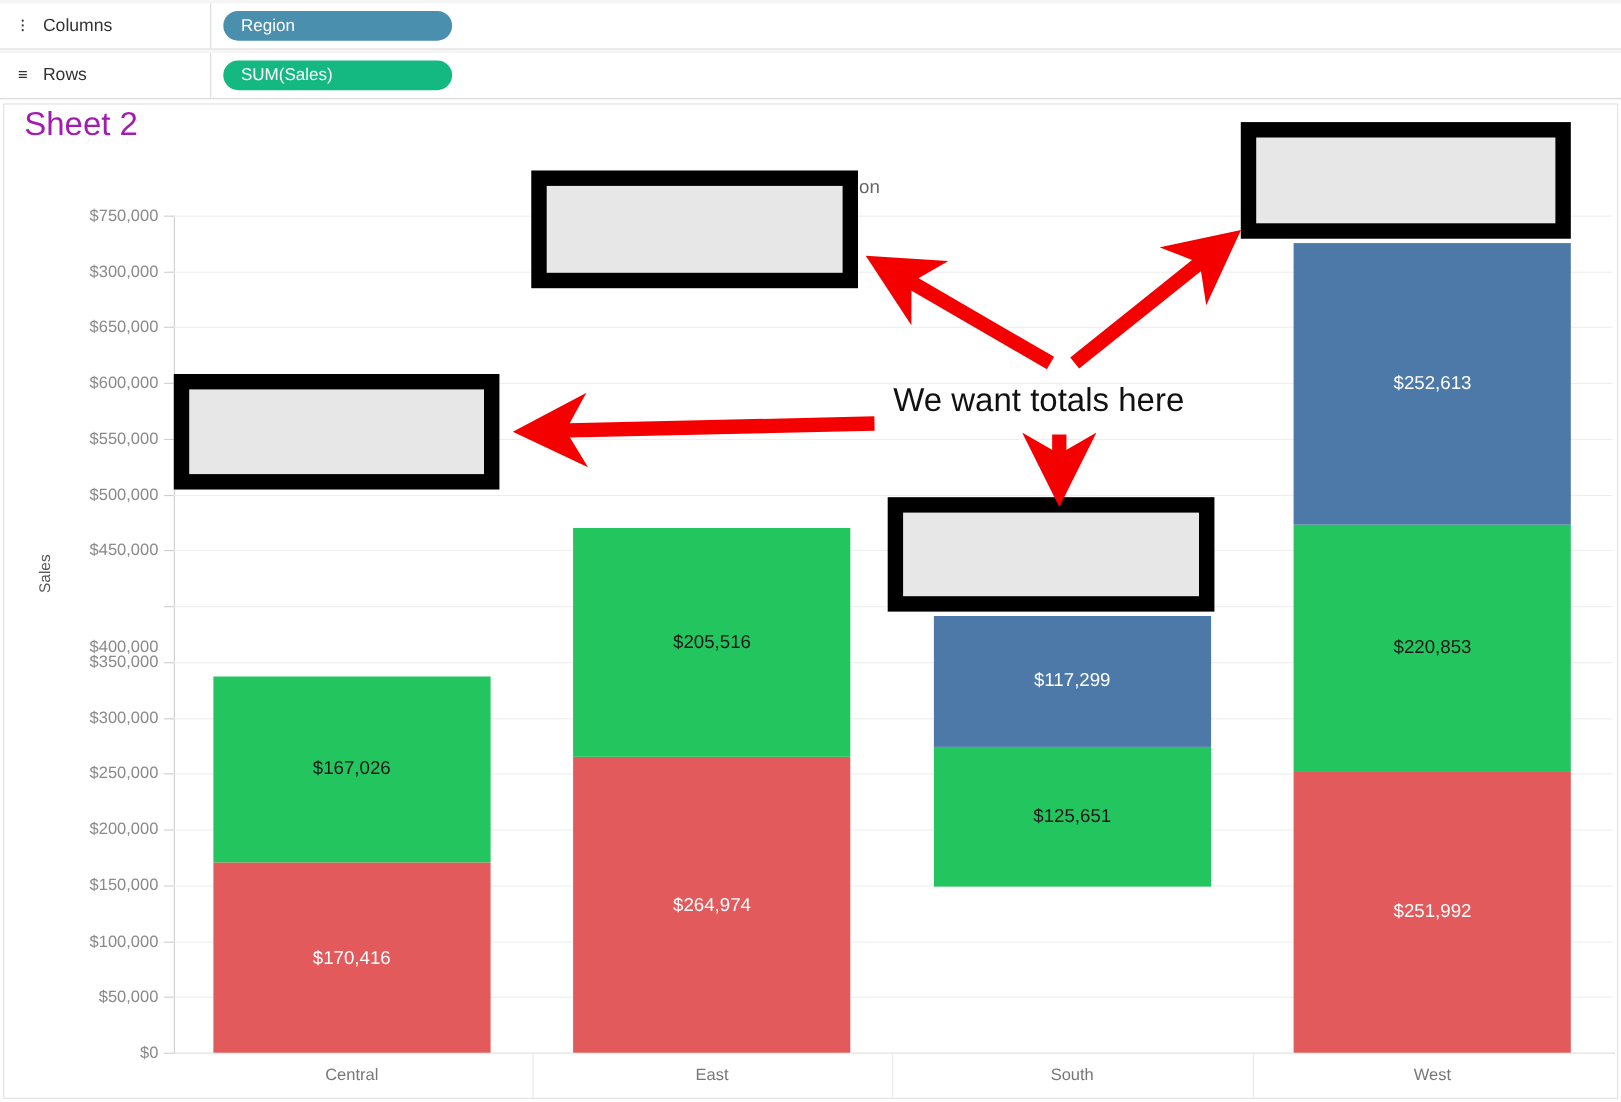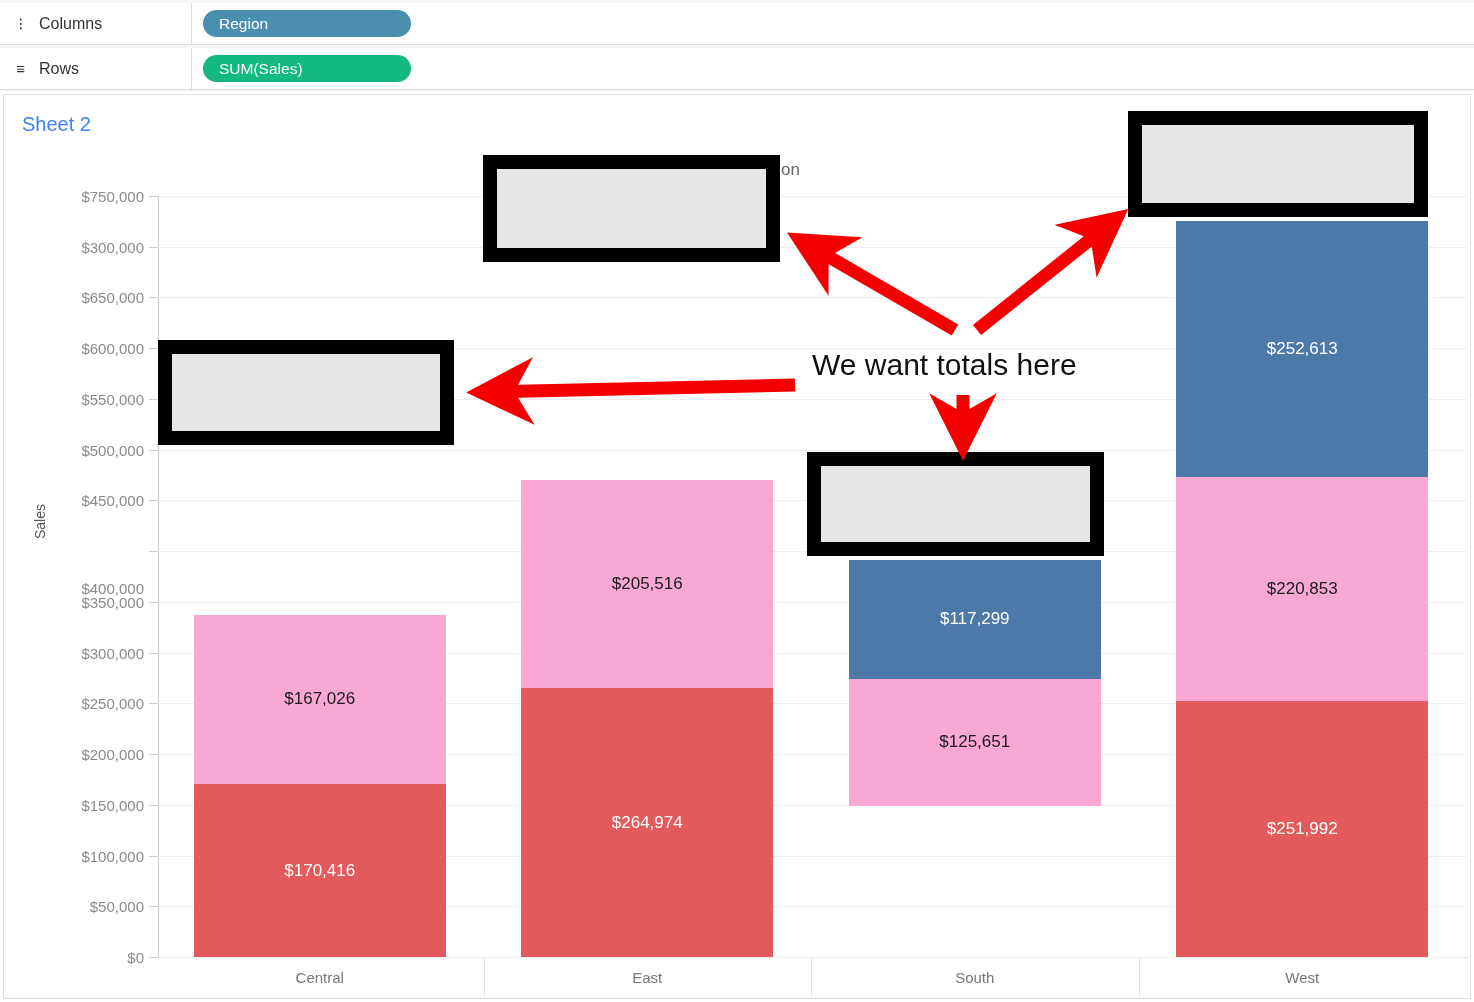--- a/index.html
+++ b/index.html
@@ -79,23 +79,23 @@
     position: absolute;
     left: 3px; top: 94px;
     width: 1468px;
     height: 905px;
     background: #ffffff;
     border: 1px solid #e0e0e0;
     box-sizing: border-box;
   }
   #sheet-title {
     position: absolute;
-    left: 18px; top: 18px;
-    font-size: 20px;
-    color: #3b82f6;
+    left: 18px; top: 2px;
+    font-size: 30px;
+    color: #a21caf;
     font-weight: 300;
   }
   #region-header {
     position: absolute;
     left: 742px; top: 65px;
     font-size: 17px;
     color: #666666;
   }
   #axis-title-sales {
     position: absolute;
@@ -164,21 +164,21 @@
     display: flex;
     align-items: center;
     justify-content: center;
     box-sizing: border-box;
   }
   .seg-label {
     font-size: 17px;
     white-space: nowrap;
   }
   .seg-blue   { background: #4d79a8; }
-  .seg-orange { background: #f9a8d4; }
+  .seg-orange { background: #22c55e; }
   .seg-red    { background: #e25a5c; }
   .seg-blue .seg-label   { color: #ffffff; }
   .seg-orange .seg-label { color: #1a1a1a; }
   .seg-red .seg-label    { color: #ffffff; }
 
   .xtick-label {
     position: absolute;
     top: 874px;
     font-size: 15px;
     color: #777777;

